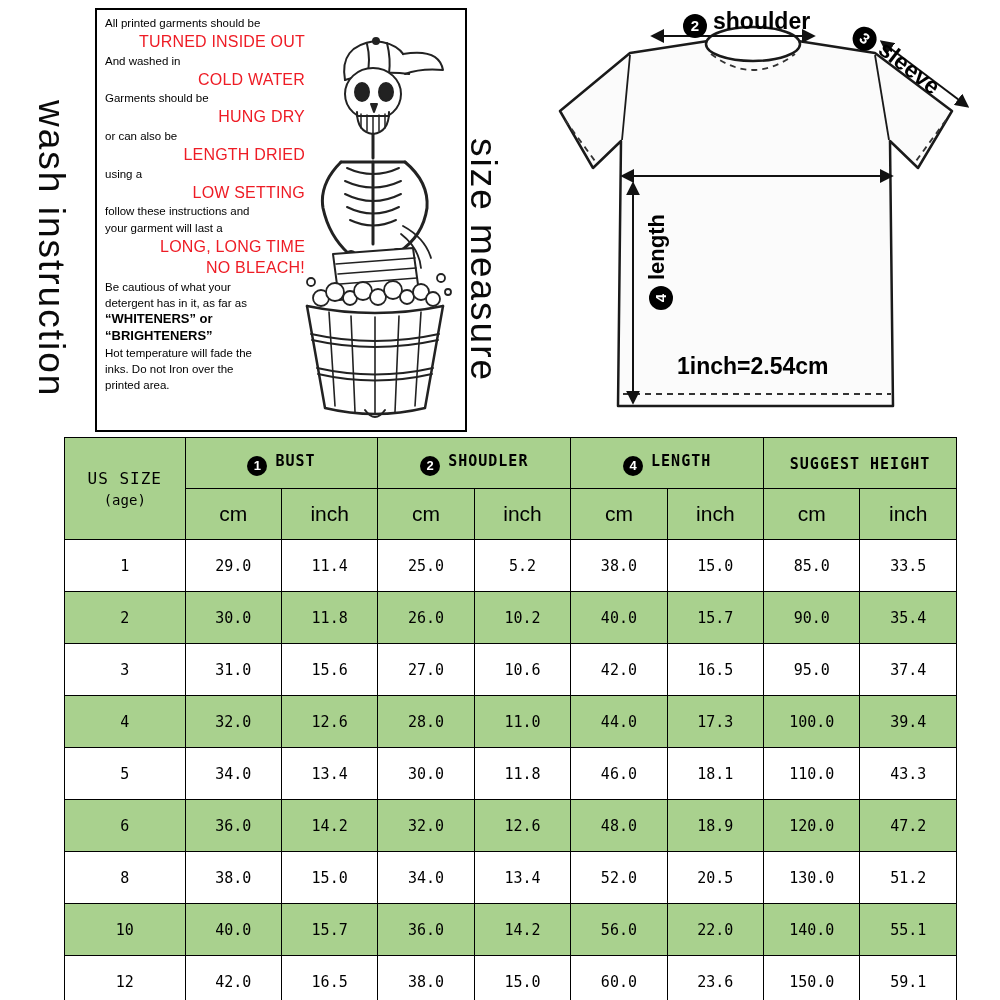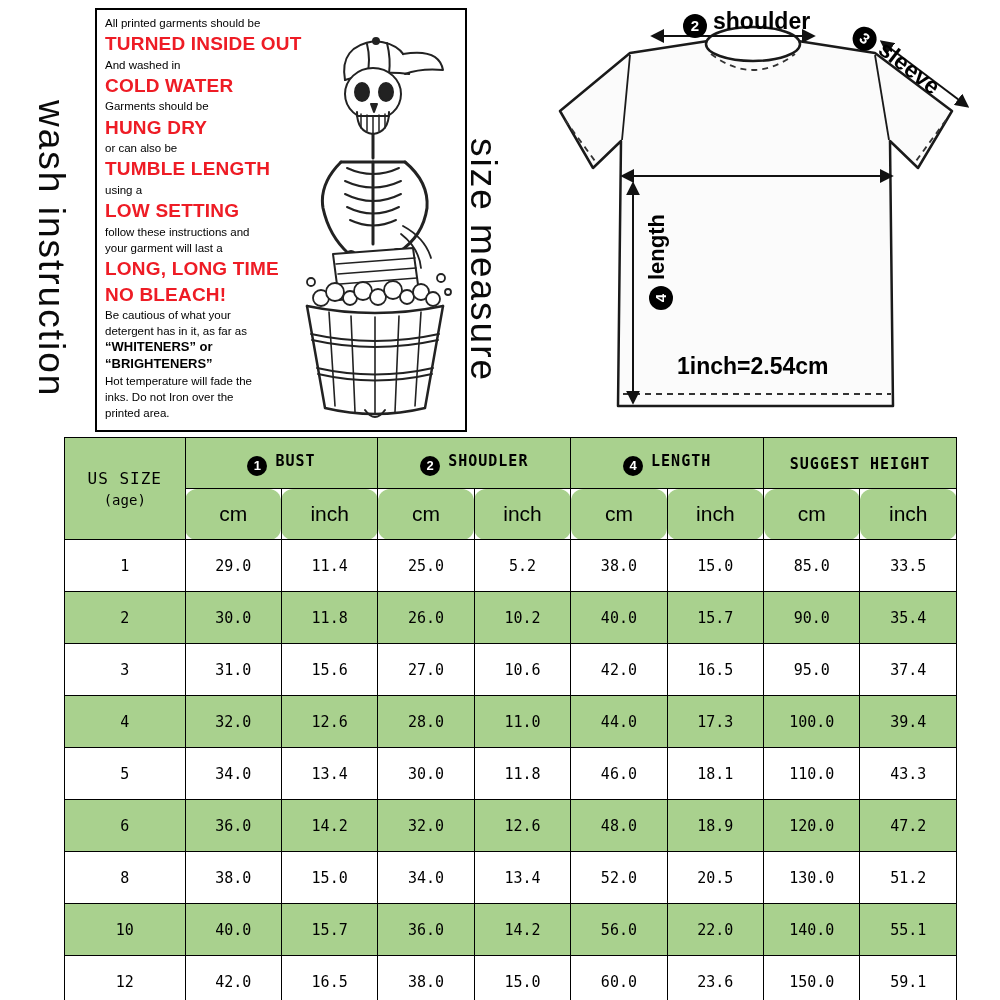--- a/index.html
+++ b/index.html
@@ -12,21 +12,21 @@
   .wash-side{left:30px;top:100px;}
   .size-side{left:462px;top:138px;}
 
   
   .wash-panel{position:absolute;left:95px;top:8px;width:372px;height:424px;
               border:2px solid #000;background:#fff;box-sizing:border-box;}
   .wash-text{position:absolute;left:8px;top:5px;width:200px;}
   .wash-title{font-size:17px;font-weight:bold;line-height:1.18;color:#000;}
   .wl{white-space:nowrap;}
   .wl-plain{font-size:11.5px;line-height:1.4;color:#000;}
-  .wl-red{font-size:19px;font-weight:bold;line-height:1.35;color:var(--red,#ee1c25);letter-spacing:.2px;}
+  .wl-red{font-size:16px;font-weight:normal;line-height:1.35;color:var(--red,#ee1c25);letter-spacing:.2px;text-align:right;}
   .wl-bold{font-size:13px;font-weight:bold;line-height:1.3;color:#000;}
   .skeleton-svg{position:absolute;right:2px;top:6px;}
 
   
   .diagram{position:absolute;left:505px;top:8px;width:495px;height:432px;}
   .diagram svg{position:absolute;left:0;top:0;}
   .shirt{fill:#fbfbfb;stroke:#1a1a1a;stroke-width:2.5;stroke-linejoin:round;}
   .collar{fill:#fff;stroke:#1a1a1a;stroke-width:2.5;}
   .seam{fill:none;stroke:#1a1a1a;stroke-width:1.8;}
   .dash{fill:none;stroke:#333;stroke-width:1.8;stroke-dasharray:6 5;}
@@ -40,21 +40,21 @@
   .badge{display:inline-block;background:#000;color:#fff;border-radius:50%;text-align:center;
          font-family:"Liberation Sans",sans-serif;font-weight:bold;}
   .badge-lg{width:24px;height:24px;line-height:24px;font-size:15px;margin-right:6px;vertical-align:-2px;}
 
   
   .table-wrap{position:absolute;left:64px;top:437px;}
   table.size{border-collapse:collapse;table-layout:fixed;width:893px;
              font-family:"DejaVu Sans Mono","Liberation Mono",monospace;}
   table.size th,table.size td{border:1px solid #000;text-align:center;vertical-align:middle;padding:0;}
   tr.hdr1 th{height:50px;background:var(--green,#a9d18e);}
-  tr.hdr2 th{height:50px;background:var(--green,#a9d18e);border-radius:12px;}
+  tr.hdr2 th{height:50px;background:var(--green,#a9d18e);}
   th.corner{background:#fff;font-weight:normal;}
   .corner-l1{font-size:16px;letter-spacing:1px;}
   .corner-l2{font-size:14px;margin-top:4px;}
   .group-label{font-size:15px;font-weight:bold;letter-spacing:1px;}
   .badge-sm{width:20px;height:20px;line-height:20px;font-size:13px;margin-right:8px;vertical-align:-4px;}
   th.unit{font-family:"Liberation Sans",sans-serif;font-weight:normal;font-size:21px;}
   tr.body-row td{height:51px;font-size:15px;font-weight:normal;}
   tr.green-row td{background:var(--green,#a9d18e);}
   tr.white-row td{background:#fff;}
 </style>
@@ -68,21 +68,21 @@
   <div class="wash-panel">
     <div class="wash-text">
       <div>
           <div class="wl wl-plain">All printed garments should be</div>
           <div class="wl wl-red">TURNED INSIDE OUT</div>
           <div class="wl wl-plain">And washed in</div>
           <div class="wl wl-red">COLD WATER</div>
           <div class="wl wl-plain">Garments should be</div>
           <div class="wl wl-red">HUNG DRY</div>
           <div class="wl wl-plain">or can also be</div>
-          <div class="wl wl-red">TUMBLE LENGTH</div>
+          <div class="wl wl-red">LENGTH DRIED</div>
           <div class="wl wl-plain">using a</div>
           <div class="wl wl-red">LOW SETTING</div>
           <div class="wl wl-plain">follow these instructions and</div>
           <div class="wl wl-plain">your garment will last a</div>
           <div class="wl wl-red">LONG, LONG TIME</div>
           <div class="wl wl-red">NO BLEACH!</div>
           <div class="wl wl-plain">Be cautious of what your</div>
           <div class="wl wl-plain">detergent has in it, as far as</div>
           <div class="wl wl-bold">“WHITENERS” or</div>
           <div class="wl wl-bold">“BRIGHTENERS”</div>

